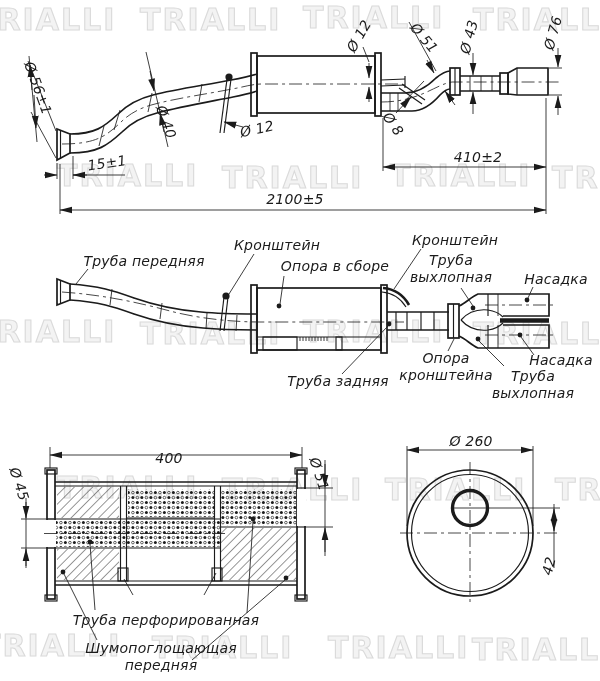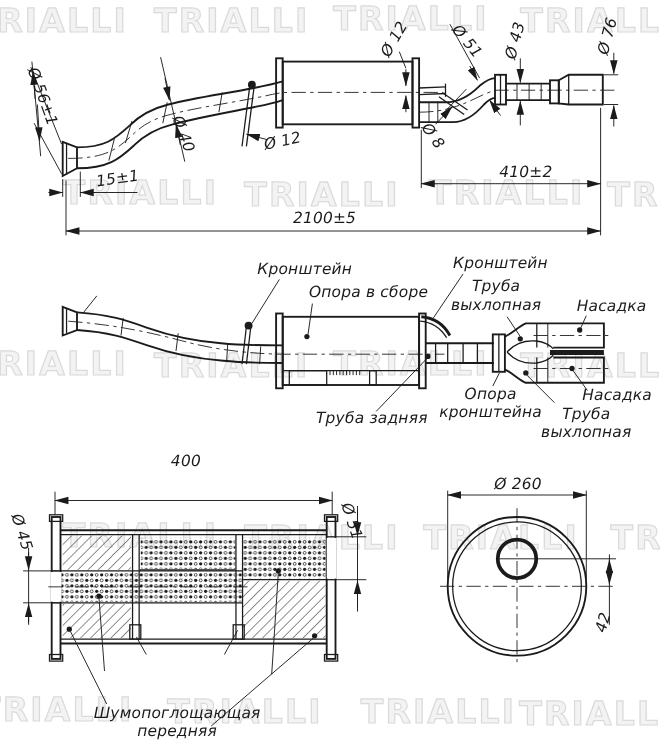--- a/index.html
+++ b/index.html
@@ -302,34 +302,36 @@
   <div class="lbl" style="left:257px;top:129px;--r:-12deg">Ø 12</div>
   <div class="lbl" style="left:359px;top:36px;--r:-60deg">Ø 12</div>
   <div class="lbl" style="left:424px;top:38px;--r:50deg">Ø 51</div>
   <div class="lbl" style="left:469px;top:37px;--r:-75deg">Ø 43</div>
   <div class="lbl" style="left:553px;top:33px;--r:-75deg">Ø 76</div>
   <div class="lbl" style="left:393px;top:124px;--r:55deg">Ø 8</div>
   <div class="lbl" style="left:107px;top:163px;--r:-8deg">15±1</div>
   <div class="lbl" style="left:478px;top:157px">410±2</div>
   <div class="lbl" style="left:295px;top:199px">2100±5</div>
 
+  <div class="lbl" style="left:144px;top:261px">Труба передняя</div>
   <div class="lbl" style="left:277px;top:245px">Кронштейн</div>
   <div class="lbl" style="left:335px;top:266px">Опора в сборе</div>
   <div class="lbl" style="left:455px;top:240px">Кронштейн</div>
   <div class="lbl" style="left:451px;top:269px">Труба
 выхлопная</div>
   <div class="lbl" style="left:556px;top:279px">Насадка</div>
   <div class="lbl" style="left:561px;top:360px">Насадка</div>
   <div class="lbl" style="left:446px;top:367px">Опора
 кронштейна</div>
   <div class="lbl" style="left:338px;top:381px">Труба задняя</div>
   <div class="lbl" style="left:533px;top:385px">Труба
 выхлопная</div>
 
-  <div class="lbl" style="left:169px;top:420px">400</div>
+  <div class="lbl" style="left:169px;top:458px">400</div>
   <div class="lbl" style="left:19px;top:484px;--r:72deg">Ø 45</div>
   <div class="lbl" style="left:319px;top:474px;--r:72deg">Ø 51</div>
+  <div class="lbl" style="left:166px;top:620px">Труба перфорированная</div>
   <div class="lbl" style="left:161px;top:657px">Шумопоглощающая
 передняя</div>
 
   <div class="lbl" style="left:471px;top:441px">Ø 260</div>
   <div class="lbl" style="left:549px;top:566px;--r:-75deg">42</div>
 </div>
 
 </body></html>

